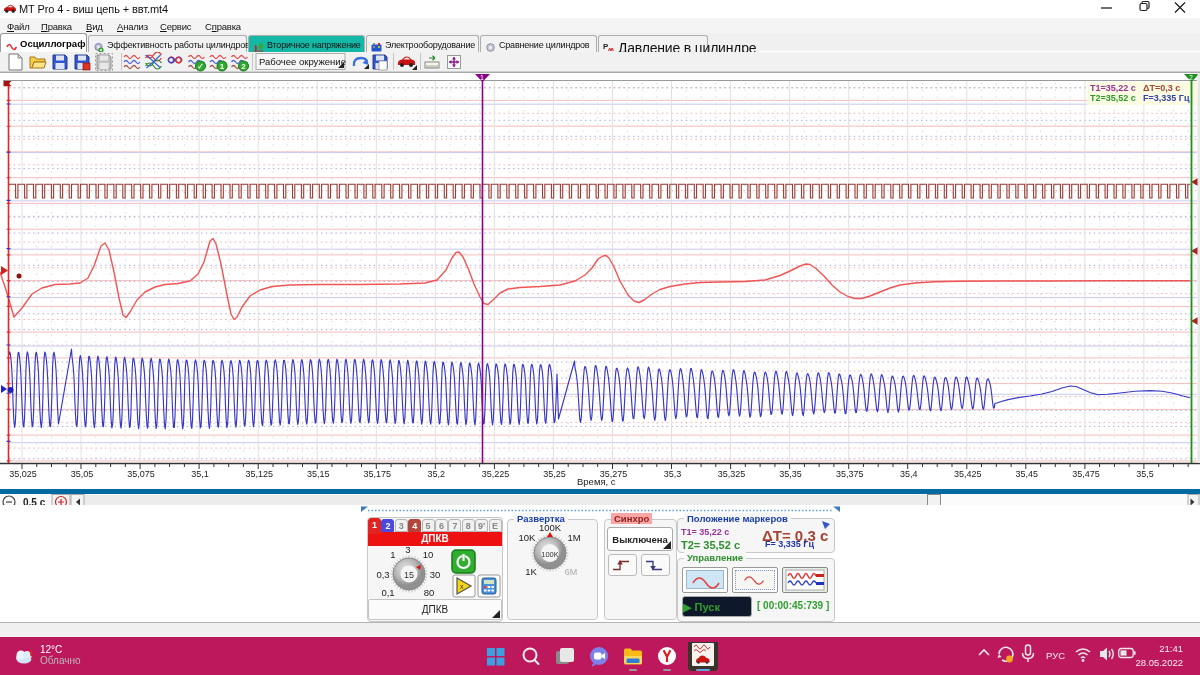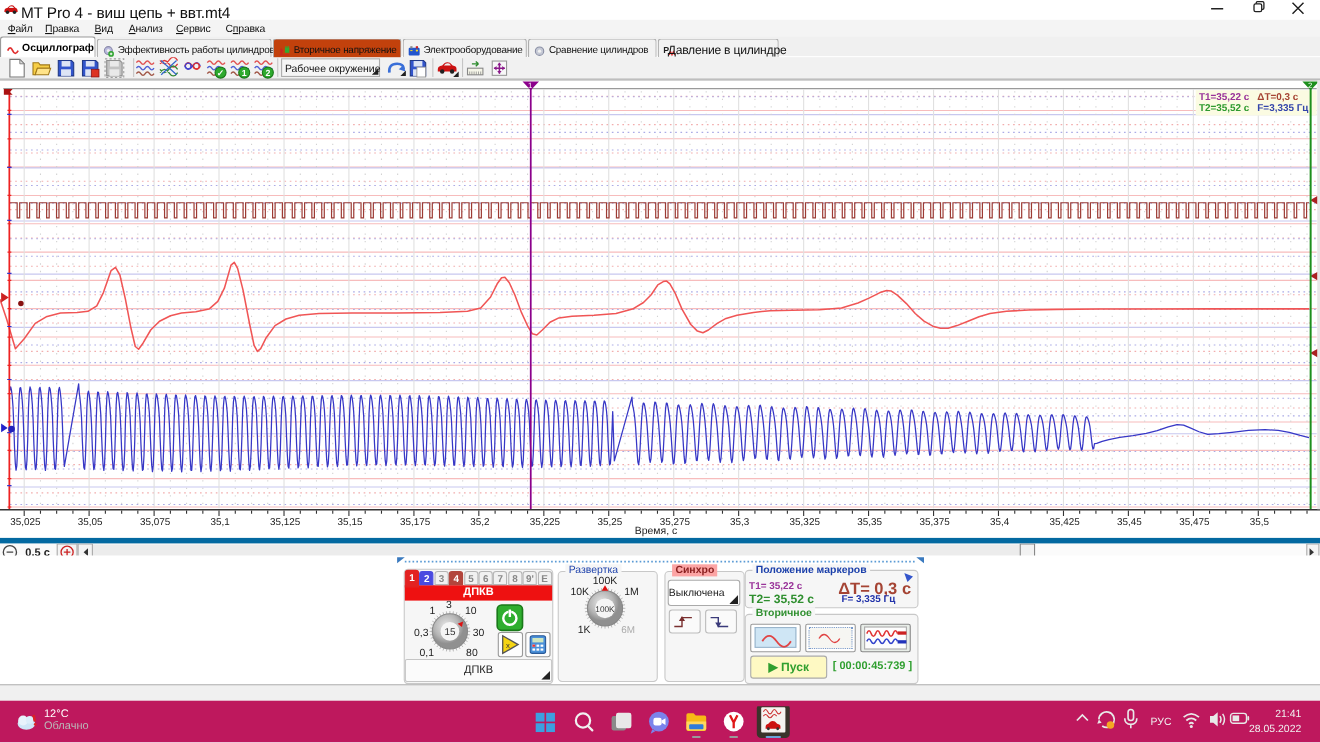--- a/index.html
+++ b/index.html
@@ -7,21 +7,21 @@
 </style></head>
 <body>
 
 <div class="abs" style="left:0;top:0;width:1200px;height:18px;background:#fff">
  <svg class="abs" style="left:3px;top:3px" width="14" height="12" viewBox="0 0 14 12">
   <path d="M1,7 Q1,4.5 4,4 L5.5,2.5 Q7,1.5 9,2 L11,4 Q13,4.5 13,6.5 L13,8 L1,8 Z" fill="#cc1111"></path>
   <path d="M5,4.2 L6,3 Q7,2.3 8.6,2.8 L9.8,4.2 Z" fill="#eee"></path>
   <circle cx="3.8" cy="8.2" r="1.6" fill="#222"></circle>
       <circle cx="10.2" cy="8.2" r="1.6" fill="#222"></circle>
  </svg>
- <span class="abs" style="left:19px;top:3px;font-size:14px;letter-spacing:-0.1px;color:#111">MT Pro 4 - виш цепь + ввт.mt4</span>
+ <span class="abs" style="left:19px;top:3px;font-size:11px;letter-spacing:-0.1px;color:#111">MT Pro 4 - виш цепь + ввт.mt4</span>
  <svg class="abs" style="left:1098px;top:0" width="102" height="16" viewBox="0 0 102 16">
   <path d="M3,8 H14" stroke="#222" stroke-width="1.3"></path>
   <rect x="42" y="3.5" width="7" height="7" rx="1.5" fill="none" stroke="#222" stroke-width="1.2"></rect>
   <path d="M44,3.5 v-0.8 q0,-1.2 1.2,-1.2 h4.6 q1.2,0 1.2,1.2 v4.6 q0,1.2 -1.2,1.2 h-0.8" fill="none" stroke="#222" stroke-width="1.2"></path>
   <path d="M77,2.5 L87,12.5 M87,2.5 L77,12.5" stroke="#222" stroke-width="1.3"></path>
  </svg>
 </div>
 
 <div class="abs" style="left:0;top:18px;width:1200px;height:15px;background:#f4f4f4;font-size:9.5px;letter-spacing:-0.2px;color:#111">
     <span class="abs" style="left:7px;top:3px"><u>Ф</u>айл</span>
@@ -40,21 +40,21 @@
     </div>
     <div class="abs" style="left:88px;top:2px;width:159px;height:17px;background:#f2f2f2;border:1px solid #adadad;border-bottom:none;border-radius:3px 3px 0 0">
       <span class="abs" style="left:4px;top:3px"><svg width="11" height="11" viewBox="0 0 11 11">
           <circle cx="5.5" cy="5" r="3.6" fill="#b9b9dd" stroke="#8888aa"></circle>
           <circle cx="5.5" cy="5" r="1.4" fill="#eee"></circle>
           <circle cx="8" cy="8" r="2.6" fill="#2da32d"></circle>
           <path d="M8,6.8 v2.4 M6.8,8 h2.4" stroke="#fff" stroke-width="0.9"></path>
         </svg></span>
       <span class="abs" style="left:18px;top:3.5px;font-size:9px;letter-spacing:-0.2px;color:#111;white-space:nowrap">Эффективность работы цилиндров</span>
     </div>
-    <div class="abs" style="left:248px;top:2px;width:117px;height:28px;background:#c2410c;border:1px solid #adadad;border-bottom:none;border-radius:3px 3px 0 0">
+    <div class="abs" style="left:248px;top:2px;width:117px;height:28px;background:#14b8a6;border:1px solid #adadad;border-bottom:none;border-radius:3px 3px 0 0">
       <span class="abs" style="left:4px;top:3px"><svg width="11" height="11" viewBox="0 0 11 11">
           <path d="M1,9 h9 M2.5,9 v-6 M2.5,3.5 l1.5,2 M2.5,5.5 l1.5,2" stroke="#cc2222" stroke-width="1.1" fill="none"></path>
           <rect x="6" y="2" width="4" height="5" fill="#33aa33"></rect>
           <path d="M7,2 v-1.2 M9,2 v-1.2" stroke="#33aa33"></path>
         </svg></span>
       <span class="abs" style="left:18px;top:3.5px;font-size:9px;letter-spacing:-0.2px;color:#111;white-space:nowrap">Вторичное напряжение</span>
     </div>
     <div class="abs" style="left:366px;top:2px;width:113px;height:17px;background:#f2f2f2;border:1px solid #adadad;border-bottom:none;border-radius:3px 3px 0 0">
       <span class="abs" style="left:4px;top:3px"><svg width="11" height="11" viewBox="0 0 11 11">
           <rect x="0.5" y="2.5" width="10" height="7" rx="1" fill="#2255cc"></rect>
@@ -69,21 +69,21 @@
           <circle cx="5.5" cy="5.5" r="3.8" fill="#c5c9d5" stroke="#8a8fa5"></circle>
           <circle cx="5.5" cy="5.5" r="1.5" fill="#f2f2f2"></circle>
         </svg></span>
       <span class="abs" style="left:18px;top:3.5px;font-size:9px;letter-spacing:-0.2px;color:#111;white-space:nowrap">Сравнение цилиндров</span>
     </div>
     <div class="abs" style="left:598px;top:2px;width:110px;height:17px;background:#f2f2f2;border:1px solid #adadad;border-bottom:none;border-radius:3px 3px 0 0">
       <span class="abs" style="left:4px;top:3px"><svg width="12" height="11" viewBox="0 0 12 11">
           <text x="0" y="7" font-size="8" font-weight="bold" fill="#222" font-family="Liberation Sans">P</text>
           <path d="M5.5,9 l1.2,-3 1.2,3 1.2,-3 1.2,3" stroke="#dd2222" fill="none" stroke-width="1"></path>
         </svg></span>
-      <span class="abs" style="left:8px;top:3.5px;font-size:11px;letter-spacing:-0.2px;color:#111;white-space:nowrap">Давление в цилиндре</span>
+      <span class="abs" style="left:19px;top:3.5px;font-size:14px;letter-spacing:-0.2px;color:#111;white-space:nowrap">Давление в цилиндре</span>
     </div>
   </div>
 <div class="abs" style="left:0;top:52px;width:1200px;height:20px;background:#f1f1f1;border-bottom:1px solid #d0d0d0">
     <svg class="abs" style="left:0;top:0" width="1200" height="20" viewBox="0 0 1200 20">
       <g transform="translate(8,2)">
         <path d="M1,0 h9 l4,4 v12 h-13 z" fill="#fff" stroke="#777"></path>
         <path d="M10,0 l4,4 h-4 z" fill="#ddd" stroke="#777" stroke-width="0.8"></path>
       </g>
       <g transform="translate(30,3)">
         <path d="M0,13 V2 h5 l1.5,2 H15 v3 H4 L2,13 Z" fill="#f7ce46" stroke="#a07818"></path>
@@ -327,77 +327,77 @@
           <rect x="9.7" y="14.5" width="2.5" height="2"></rect>
           <rect x="13.4" y="14.5" width="2.5" height="2"></rect>
           <rect x="6" y="11" width="2.5" height="2" fill="#e33"></rect>
         </g>
 </g>
 </svg>
     <div class="abs" style="left:368px;top:86px;width:134px;height:21px;background:#fbfbfb;border:1px solid #c5c5c5;border-radius:2px;font-size:10px;color:#222;text-align:center;line-height:20px;z-index:3">ДПКВ<svg class="abs" style="right:1px;bottom:1px" width="8" height="8">
         <path d="M8,8 h-8 l8,-8 z" fill="#222"></path>
       </svg></div>
     <div class="abs" style="left:507px;top:6px;width:91px;height:101px;border:1px solid #c8c8c8;border-radius:4px;background:#f6f6f6"></div>
-    <div class="abs" style="left:514px;top:0px;background:#f6f6f6;padding:0 3px;font-size:9.5px;font-weight:normal;color:#1a3faa;z-index:3">Развертка</div>
+    <div class="abs" style="left:514px;top:0px;background:#f6f6f6;padding:0 3px;font-size:9.5px;font-weight:bold;color:#1a3faa;z-index:3">Развертка</div>
     <svg class="abs" style="left:507px;top:8px;z-index:3" width="91" height="80" viewBox="0 0 91 80">
 <g transform="translate(43,32)">
         <path d="M15.5,0.0 L18.5,0.0 M15.3,2.7 L18.2,3.2 M14.6,5.3 L17.4,6.3 M13.4,7.7 L16.0,9.2 M11.9,10.0 L14.2,11.9 M10.0,11.9 L11.9,14.2 M7.8,13.4 L9.3,16.0 M5.3,14.6 L6.3,17.4 M2.7,15.3 L3.2,18.2 M0.0,15.5 L0.0,18.5 M-2.7,15.3 L-3.2,18.2 M-5.3,14.6 L-6.3,17.4 M-7.7,13.4 L-9.2,16.0 M-10.0,11.9 L-11.9,14.2 M-11.9,10.0 L-14.2,11.9 M-13.4,7.7 L-16.0,9.2 M-14.6,5.3 L-17.4,6.3 M-15.3,2.7 L-18.2,3.2 M-15.5,0.0 L-18.5,0.0 M-15.3,-2.7 L-18.2,-3.2 M-14.6,-5.3 L-17.4,-6.3 M-13.4,-7.8 L-16.0,-9.3 M-11.9,-10.0 L-14.2,-11.9 M-10.0,-11.9 L-11.9,-14.2 M-7.8,-13.4 L-9.3,-16.0 M-5.3,-14.6 L-6.3,-17.4 M-2.7,-15.3 L-3.2,-18.2 M-0.0,-15.5 L-0.0,-18.5 M2.7,-15.3 L3.2,-18.2 M5.3,-14.6 L6.3,-17.4 M7.8,-13.4 L9.3,-16.0 M10.0,-11.9 L11.9,-14.2 M11.9,-10.0 L14.2,-11.9 M13.4,-7.8 L16.0,-9.3 M14.6,-5.3 L17.4,-6.3 M15.3,-2.7 L18.2,-3.2" stroke="#999" stroke-width="0.6"></path>
         <circle r="16" fill="url(#kn)" stroke="#888"></circle>
         <circle r="9" fill="#f5f5f5"></circle>
 <text x="0" y="3.5" font-size="7.5" fill="#333" text-anchor="middle" font-family="Liberation Sans">100K</text>
 <path d="M-3,-16 l3,-5 3,5 z" fill="#dd1111"></path>
 <text x="0" y="-22" font-size="9.5" fill="#222" text-anchor="middle" font-family="Liberation Sans">100K</text>
 <text x="-23" y="-12" font-size="9.5" fill="#222" text-anchor="middle" font-family="Liberation Sans">10K</text>
 <text x="24" y="-12" font-size="9.5" fill="#222" text-anchor="middle" font-family="Liberation Sans">1M</text>
 <text x="-19" y="22" font-size="9.5" fill="#222" text-anchor="middle" font-family="Liberation Sans">1K</text>
 <text x="21" y="22" font-size="9" fill="#aaa" text-anchor="middle" font-family="Liberation Sans">6M</text>
 </g>
     </svg>
     <div class="abs" style="left:604px;top:6px;width:73px;height:101px;border:1px solid #c8c8c8;border-radius:4px;background:#f6f6f6"></div>
     <div class="abs" style="left:611px;top:0px;background:#fca5a5;padding:0 3px;font-size:9.5px;font-weight:bold;color:#8b2020;z-index:3">Синхро</div>
-    <div class="abs" style="left:607px;top:14px;width:66px;height:24px;background:#fff;border:1px solid #aaa;border-radius:3px;font-size:9.5px;font-weight:normal;color:#222;text-align:left;line-height:23px;z-index:3">Выключена<svg class="abs" style="right:1px;bottom:1px" width="8" height="8">
+    <div class="abs" style="left:607px;top:14px;width:66px;height:24px;background:#fff;border:1px solid #aaa;border-radius:3px;font-size:9.5px;font-weight:bold;color:#222;text-align:center;line-height:23px;z-index:3">Выключена<svg class="abs" style="right:1px;bottom:1px" width="8" height="8">
         <path d="M8,8 h-8 l8,-8 z" fill="#222"></path>
       </svg></div>
     <div class="abs" style="left:608px;top:41px;width:29px;height:22px;background:#fafafa;border:1px solid #bbb;border-radius:3px;z-index:3"><svg width="27" height="20">
         <path d="M4,14.5 h7 v-8 h9" fill="none" stroke="#7a3030" stroke-width="1.3"></path>
         <path d="M11,5 l-2.8,4.5 h5.6 z" fill="#7a3030"></path>
       </svg></div>
     <div class="abs" style="left:641px;top:41px;width:29px;height:22px;background:#fafafa;border:1px solid #bbb;border-radius:3px;z-index:3"><svg width="27" height="20">
         <path d="M4,6.5 h7 v8 h9" fill="none" stroke="#3a3a7a" stroke-width="1.3"></path>
         <path d="M11,15.5 l-2.8,-4.5 h5.6 z" fill="#3a3a7a"></path>
       </svg></div>
     <div class="abs" style="left:677px;top:5px;width:158px;height:35px;border:1px solid #c8c8c8;border-radius:4px;background:#f6f6f6"></div>
     <div class="abs" style="left:684px;top:0px;background:#f6f6f6;padding:0 3px;font-size:9.5px;font-weight:bold;color:#1a3faa;z-index:3">Положение маркеров</div>
     <div class="abs" style="left:681px;top:14px;font-size:9px;font-weight:bold;color:#993399;z-index:3">T1= 35,22 с</div>
     <div class="abs" style="left:762px;top:14px;font-size:15px;font-weight:bold;color:#a54434;z-index:3">ΔT= 0,3 с</div>
     <div class="abs" style="left:681px;top:26px;font-size:11px;font-weight:bold;color:#2f8f2f;z-index:3">T2= 35,52 с</div>
     <div class="abs" style="left:765px;top:26px;font-size:9px;font-weight:bold;color:#2233aa;z-index:3">F= 3,335 Гц</div>
     <svg class="abs" style="left:822px;top:8px;z-index:3" width="8" height="8">
       <path d="M0,0 l8,3 -5,5 z" fill="#3355cc"></path>
     </svg>
     <div class="abs" style="left:677px;top:45px;width:158px;height:64px;border:1px solid #c8c8c8;border-radius:4px;background:#f6f6f6"></div>
-    <div class="abs" style="left:684px;top:39px;background:#f6f6f6;padding:0 3px;font-size:9.5px;font-weight:bold;color:#2f8f2f;z-index:3">Вторичное</div>
+    <div class="abs" style="left:684px;top:39px;background:#f6f6f6;padding:0 3px;font-size:9.5px;font-weight:bold;color:#2f8f2f;z-index:3">Управление</div>
     <div class="abs" style="left:682px;top:54px;width:46px;height:26px;background:#fff;border:1px solid #999;border-radius:2px;z-index:3">
       <div class="abs" style="left:3px;top:2px;width:38px;height:19px;background:#cfe6f5;border:1px solid #9ab5cc"><svg width="38" height="19" viewBox="0 0 34 19">
           <path d="M4,12 Q10,2 17,12 T30,12" fill="none" stroke="#e04444" stroke-width="1.6"></path>
         </svg></div>
     </div>
     <div class="abs" style="left:732px;top:54px;width:46px;height:26px;background:#fff;border:1px solid #999;border-radius:2px;z-index:3">
       <div class="abs" style="left:2px;top:2px;width:40px;height:20px;border:1.5px dotted #7799cc;background:#f6f6f2"><svg width="36" height="16" viewBox="0 0 40 22">
           <path d="M7,13 Q13,3 20,13 T33,13" fill="none" stroke="#e04444" stroke-width="1.6"></path>
         </svg></div>
     </div>
     <div class="abs" style="left:782px;top:54px;width:46px;height:26px;background:#e8ede8;border:1px solid #888;border-radius:2px;z-index:3"><svg width="44" height="24" viewBox="0 0 44 24">
         <rect x="3" y="2" width="38" height="20" fill="#fdfdfd" stroke="#aaa"></rect>
         <path d="M5,8 q2,-5 4,0 t4,0 t4,0 t4,0 t4,0 t4,0 t4,0" fill="none" stroke="#e03333" stroke-width="1.4"></path>
         <path d="M5,15 q2,-4 4,0 t4,0 t4,0 t4,0 t4,0 t4,0 t4,0" fill="none" stroke="#3344cc" stroke-width="1.4"></path>
         <rect x="33" y="6" width="8" height="3" fill="#cc2222"></rect>
         <rect x="33" y="14" width="8" height="3" fill="#2233bb"></rect>
       </svg></div>
-    <div class="abs" style="left:682px;top:83px;width:70px;height:21px;background:#fef9c3;border:1px solid #aaa;border-radius:3px;z-index:3;text-align:center"><span style="color:#2f9f2f;font-size:11px;font-weight:bold;line-height:20px">▶&nbsp;Пуск</span></div>
+    <div class="abs" style="left:682px;top:83px;width:70px;height:21px;background:#0f172a;border:1px solid #aaa;border-radius:3px;z-index:3;text-align:left"><span style="color:#2f9f2f;font-size:11px;font-weight:bold;line-height:20px">▶&nbsp;Пуск</span></div>
     <div class="abs" style="left:757px;top:87px;font-size:10px;font-weight:bold;color:#2f9f2f;z-index:3">[ 00:00:45:739 ]</div>
   </div>
 <div class="abs" style="left:0;top:622px;width:1200px;height:15px;background:#f0f0f0;border-top:1px solid #b5b5b5"></div>
 <div class="abs" style="left:0;top:637px;width:1200px;height:38px;background:#be185d">
     <svg class="abs" style="left:14px;top:10px" width="22" height="18" viewBox="0 0 22 18">
       <ellipse cx="10" cy="11" rx="8" ry="5.5" fill="#cfe6f7"></ellipse>
       <circle cx="7" cy="8" r="4.5" fill="#e8f3fc"></circle>
       <circle cx="13" cy="7.5" r="3.5" fill="#dceefb"></circle>
       <path d="M16.5,3 l1.2,6" stroke="#d22" stroke-width="2.2"></path>
       <circle cx="18" cy="11.5" r="1.2" fill="#d22"></circle>

